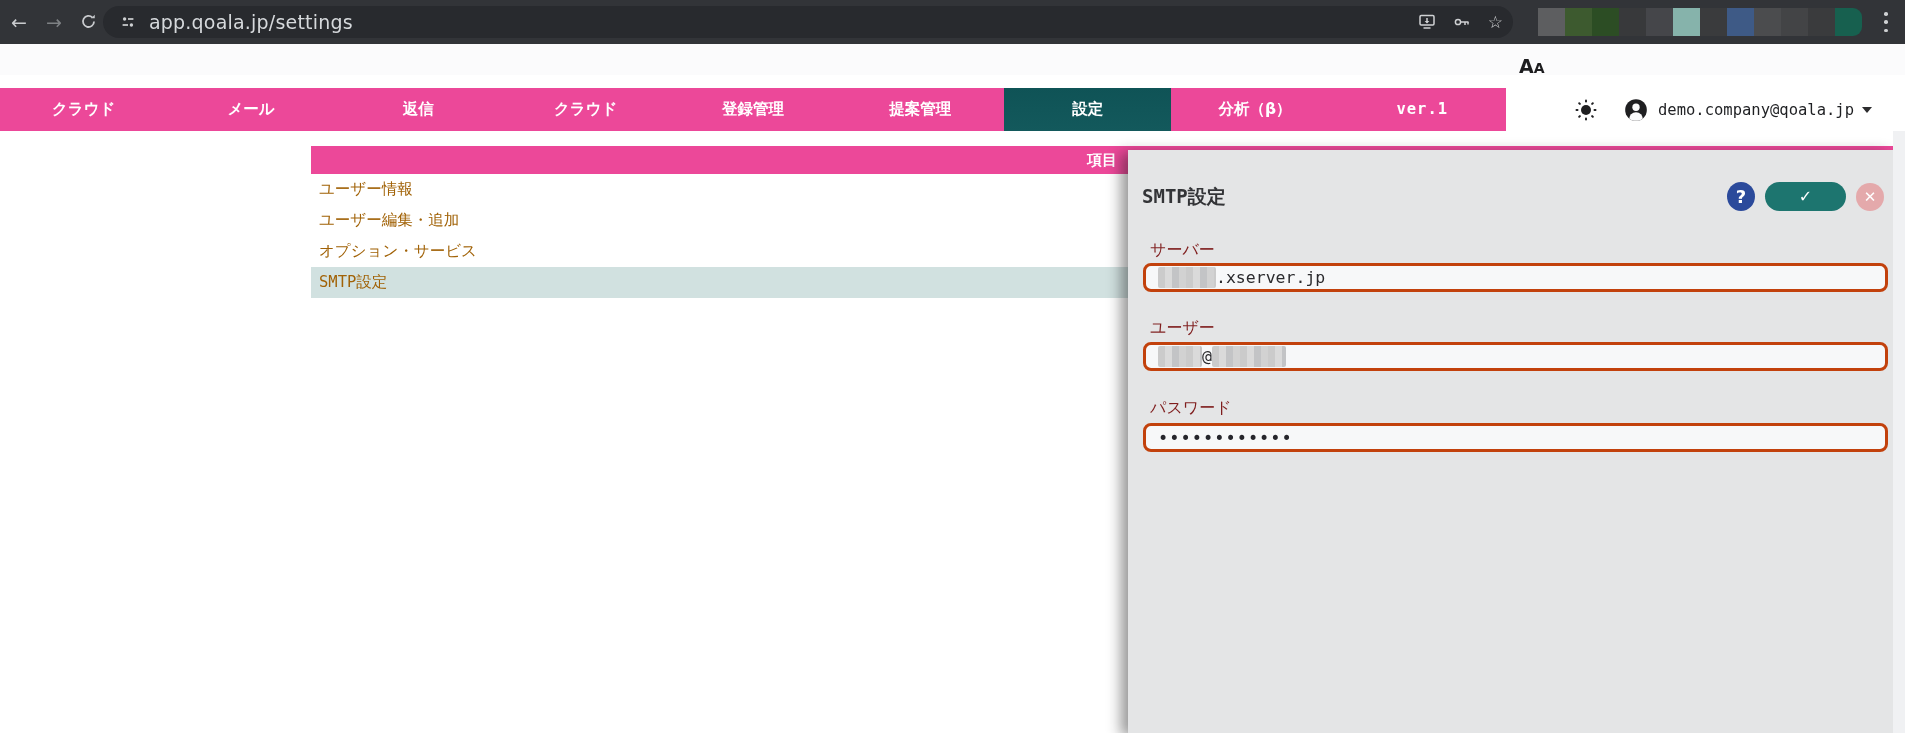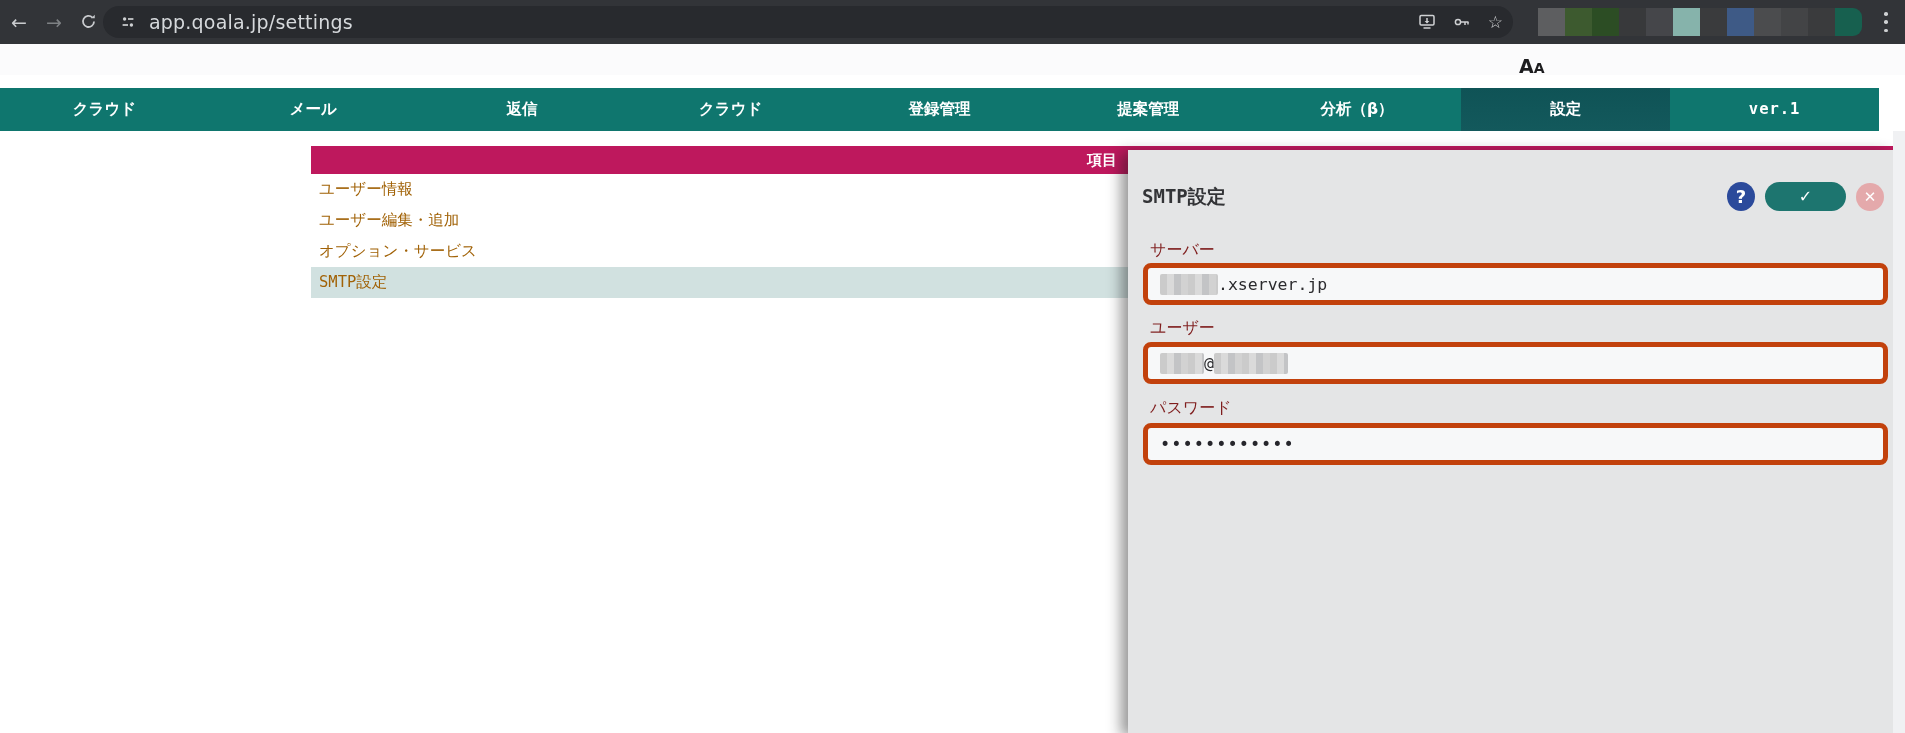--- a/index.html
+++ b/index.html
@@ -31,50 +31,50 @@
                    font-weight:bold; line-height:26px; cursor:pointer; }
   .font-size-btn .big { font-size:19px; } .font-size-btn .small { font-size:14px; }
   .hdr-ic { position:absolute; top:54px; cursor:pointer; }
   .email { position:absolute; left:1658px; top:44px; height:44px; line-height:44px;
            font-family:"DejaVu Sans Mono","Liberation Mono",monospace; font-size:15.5px; color:#1f2023; }
   .caret { position:absolute; left:1862px; top:63px; width:0; height:0;
            border-left:5.5px solid transparent; border-right:5.5px solid transparent;
            border-top:6px solid #2c2c2e; cursor:pointer; }
 
   
-  .nav { position:absolute; left:0; top:88px; width:1879px; height:43px; background:#0f766e; display:flex;align-items:flex-end; }
+  .nav { position:absolute; left:0; top:88px; width:1506px; height:43px; background:#ec4899; display:flex;align-items:flex-end; }
   .nav-item { flex:1 1 0; text-align:center; line-height:43px; color:#fff; font-weight:bold;
               font-size:15.5px; cursor:pointer; }
   .nav-item.active { background:linear-gradient(#0f5356,#13595c); }
   .nav-item.mono { font-family:"DejaVu Sans Mono","Liberation Mono",monospace; letter-spacing:1px; }
 
   
   .content { position:absolute; left:0; top:131px; width:1905px; height:602px; background:#fff; }
-  .list-header { position:absolute; left:311px; top:15px; width:1582px; height:28px; background:#be185d;
+  .list-header { position:absolute; left:311px; top:15px; width:1582px; height:28px; background:#ec4899;
                  color:#fff; font-weight:bold; font-size:15px; line-height:28px; text-align:center; z-index:1; }
   .list-row { position:absolute; left:311px; width:1582px; height:31px; line-height:31px; padding-left:8px;
               font-size:15.5px; color:#a16207; cursor:pointer; z-index:1;
               font-family:"DejaVu Sans Mono","DejaVu Sans",monospace; }
   .list-row.selected { background:#d1e1e0; }
 
   
   .panel { position:absolute; left:1128px; top:19px; width:765px; height:583px; background:#e4e5e6;
            box-shadow:-7px 3px 13px rgba(25,25,25,.45); z-index:2; }
   .panel-title { position:absolute; left:14px; top:34px; font-size:19px; font-weight:bold; color:#333437;
                  font-family:"DejaVu Sans Mono","DejaVu Sans",monospace; }
   .panel-actions { position:absolute; right:9px; top:32px; display:flex; gap:10px; align-items:center; }
   .help-btn { width:28px; height:29px; border-radius:50%; background:#2b4a9b; color:#fff; font-weight:bold;
               font-size:18px; text-align:center; line-height:29px; cursor:pointer; }
   .save-btn { width:81px; height:29px; border-radius:15px; background:#1d756f; color:#fff; text-align:center;
               line-height:29px; font-size:16px; font-weight:bold; cursor:pointer; }
   .close-btn { width:28px; height:28px; border-radius:50%; background:#e4a9ab; color:#fff; font-weight:bold;
                font-size:15px; text-align:center; line-height:28px; cursor:pointer; }
   .field-label { position:absolute; left:22px; font-size:16px; color:#7f1d1d; }
-  .tinput { position:absolute; left:15px; width:745px; height:42px; background:#f7f8f9;
-            border:5px solid #c2410c; border-radius:8px; display:flex; align-items:center;
+  .tinput { position:absolute; left:15px; width:745px; height:29px; background:#f7f8f9;
+            border:3px solid #c2410c; border-radius:8px; display:flex; align-items:center;
             padding-left:12px; font-family:"DejaVu Sans Mono","Liberation Mono",monospace;
             font-size:16.5px; color:#2b2b2e; cursor:text; }
   .redact { height:21px; border-radius:2px; display:inline-block;
             background:repeating-linear-gradient(90deg,#cbcbcb 0 7px,#dadada 7px 14px,#c3c4c6 14px 21px,#d2d2d2 21px 28px); }
   .dots { font-size:17px; letter-spacing:1px; color:#26262c; }
 
   .scroll-strip { position:absolute; left:1893px; top:131px; width:12px; height:602px; background:#f0f1f3; z-index:3; }
 </style>
 </head>
 <body>
@@ -169,22 +169,22 @@
   <div class="caret"></div>
 </div>
 
 <div class="nav">
   <div class="nav-item">クラウド</div>
   <div class="nav-item">メール</div>
   <div class="nav-item">返信</div>
   <div class="nav-item">クラウド</div>
   <div class="nav-item">登録管理</div>
   <div class="nav-item">提案管理</div>
+  <div class="nav-item active">設定</div>
   <div class="nav-item">分析（β）</div>
-  <div class="nav-item active">設定</div>
   <div class="nav-item mono">ver.1</div>
 </div>
 
 <div class="content">
 
   <div class="list-header">項目</div>
   <div class="list-row" style="top:43px;">ユーザー情報</div>
   <div class="list-row" style="top:74px;">ユーザー編集・追加</div>
   <div class="list-row" style="top:105px;">オプション・サービス</div>
   <div class="list-row selected" style="top:136px;">SMTP設定</div>

